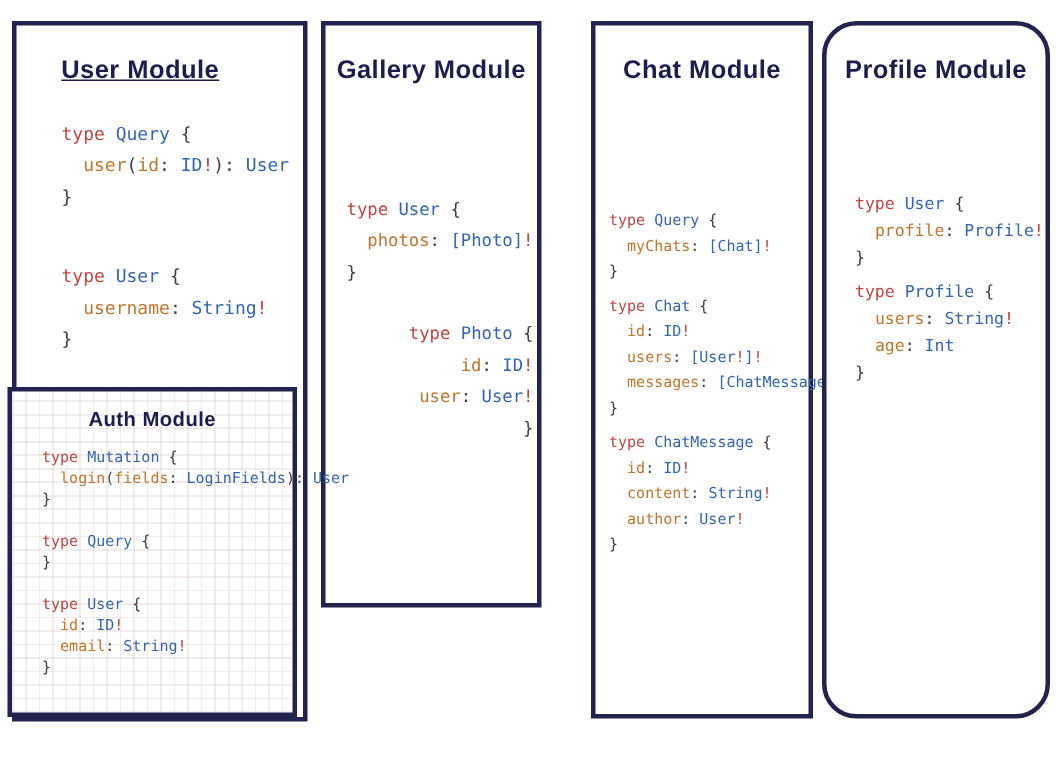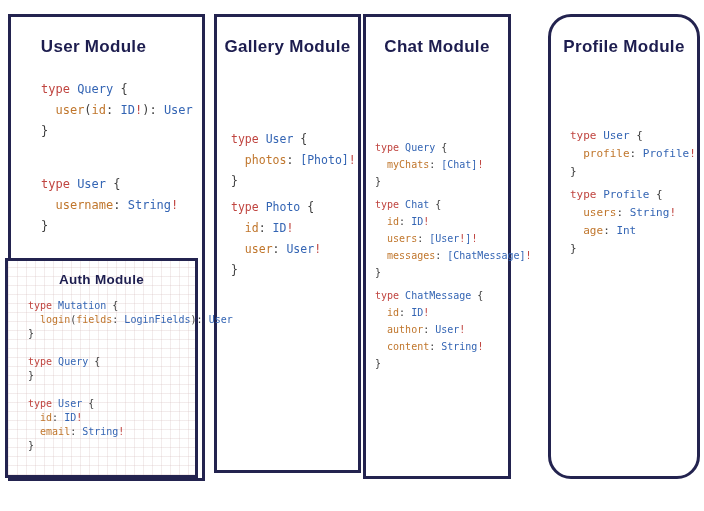--- a/index.html
+++ b/index.html
@@ -5,45 +5,45 @@
   html,body{margin:0;padding:0;background:#ffffff;}
   #canvas{
     position:relative;width:704px;height:511px;background:#ffffff;overflow:hidden;
     font-family:"Liberation Sans",sans-serif;
   }
   .module-box{
     position:absolute;box-sizing:border-box;background:#ffffff;
     border:3px solid var(--border,#23234f);
   }
   #box-user   {left:8px;  top:14px;  width:197px;height:467px;}
-  #box-gallery{left:214px;top:14px;  width:147px;height:459px;}
-  #box-chat   {left:363px;top:14px;  width:148px;height:465px;}
+  #box-gallery{left:214px;top:14px;  width:147px;height:391px;}
+  #box-chat   {left:394px;top:14px;  width:148px;height:465px;}
   #box-profile{left:548px;top:14px;  width:152px;height:465px;border-radius:23px;}
   #box-auth{
     left:5px;top:258px;width:193px;height:220px;z-index:5;
     background-color:#ffffff;
     background-image:
       repeating-linear-gradient(0deg,  rgba(210,185,185,0.28) 0 1px, transparent 1px 9px),
       repeating-linear-gradient(90deg, rgba(210,185,185,0.28) 0 1px, transparent 1px 9px);
   }
   .module-title{
     position:absolute;top:20px;left:0;width:100%;
     text-align:center;font-weight:bold;font-size:17px;letter-spacing:0.3px;
     color:var(--title,#1d1d4f);
   }
-  #box-user .module-title{width:165px;}
+  #box-user .module-title{width:165px;text-decoration:underline;}
   #box-auth .module-title{top:11px;font-size:13.5px;}
   .code{
     position:absolute;font-family:"DejaVu Sans Mono",monospace;color:var(--punct,#3d3d3d);
   }
   .ln{white-space:pre;}
   #box-user    .code{left:30px;top:62px; font-size:12px;  line-height:21px;}
   #box-user    .blk + .blk{margin-top:32px;}
   #box-gallery .code{left:14px;top:112px;font-size:11.5px;line-height:21px;}
-  #box-gallery .blk + .blk{margin-top:5px;}
+  #box-gallery .blk + .blk{margin-top:20px;text-align:right;}
   #box-chat    .code{left:9px; top:122px;font-size:10px;  line-height:17px;}
   #box-chat    .blk + .blk{margin-top:6px;}
   #box-profile .code{left:19px;top:110px;font-size:11px;  line-height:18px;}
   #box-profile .blk + .blk{margin-top:5px;}
   #box-auth    .code{left:20px;top:38px; font-size:10px; line-height:14px;}
   #box-auth    .blk + .blk{margin-top:14px;}
   .tk-kw{color:var(--keyword,#c04540);}
   .tk-tn{color:var(--typename,#3465b4);}
   .tk-fd{color:var(--field,#c0762c);}
   .tk-pn{color:var(--punct,#3d3d3d);}
@@ -98,22 +98,22 @@
         <div class="blk">
           <div class="ln"><span class="tk-kw">type </span><span class="tk-tn">Chat </span><span class="tk-pn">{</span></div>
           <div class="ln"><span class="tk-pn">  </span><span class="tk-fd">id</span><span class="tk-pn">: </span><span class="tk-tn">ID</span><span class="tk-bg">!</span></div>
           <div class="ln"><span class="tk-pn">  </span><span class="tk-fd">users</span><span class="tk-pn">: </span><span class="tk-tn">[User</span><span class="tk-bg">!</span><span class="tk-tn">]</span><span class="tk-bg">!</span></div>
           <div class="ln"><span class="tk-pn">  </span><span class="tk-fd">messages</span><span class="tk-pn">: </span><span class="tk-tn">[ChatMessage]</span><span class="tk-bg">!</span></div>
           <div class="ln"><span class="tk-pn">}</span></div>
         </div>
         <div class="blk">
           <div class="ln"><span class="tk-kw">type </span><span class="tk-tn">ChatMessage </span><span class="tk-pn">{</span></div>
           <div class="ln"><span class="tk-pn">  </span><span class="tk-fd">id</span><span class="tk-pn">: </span><span class="tk-tn">ID</span><span class="tk-bg">!</span></div>
+          <div class="ln"><span class="tk-pn">  </span><span class="tk-fd">content</span><span class="tk-pn">: </span><span class="tk-tn">String</span><span class="tk-bg">!</span></div>
           <div class="ln"><span class="tk-pn">  </span><span class="tk-fd">author</span><span class="tk-pn">: </span><span class="tk-tn">User</span><span class="tk-bg">!</span></div>
-          <div class="ln"><span class="tk-pn">  </span><span class="tk-fd">content</span><span class="tk-pn">: </span><span class="tk-tn">String</span><span class="tk-bg">!</span></div>
           <div class="ln"><span class="tk-pn">}</span></div>
         </div>
       </div>
   </div>
 
   <div id="box-profile" class="module-box">
     <div class="module-title">Profile Module</div>
     <div class="code">
         <div class="blk">
           <div class="ln"><span class="tk-kw">type </span><span class="tk-tn">User </span><span class="tk-pn">{</span></div>

